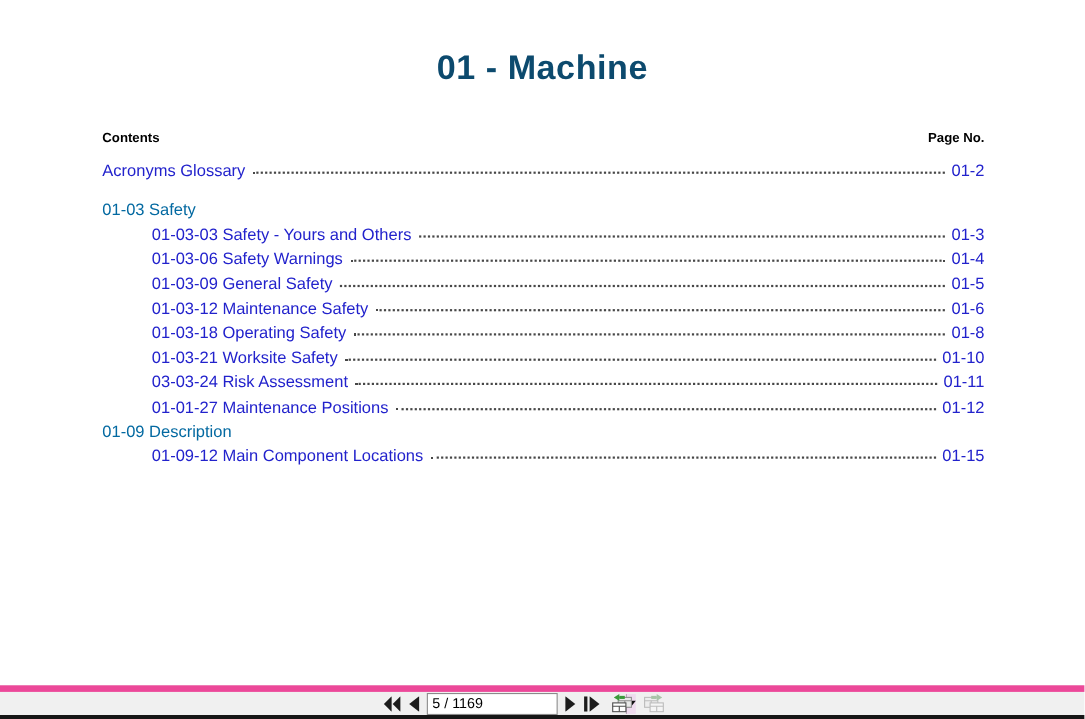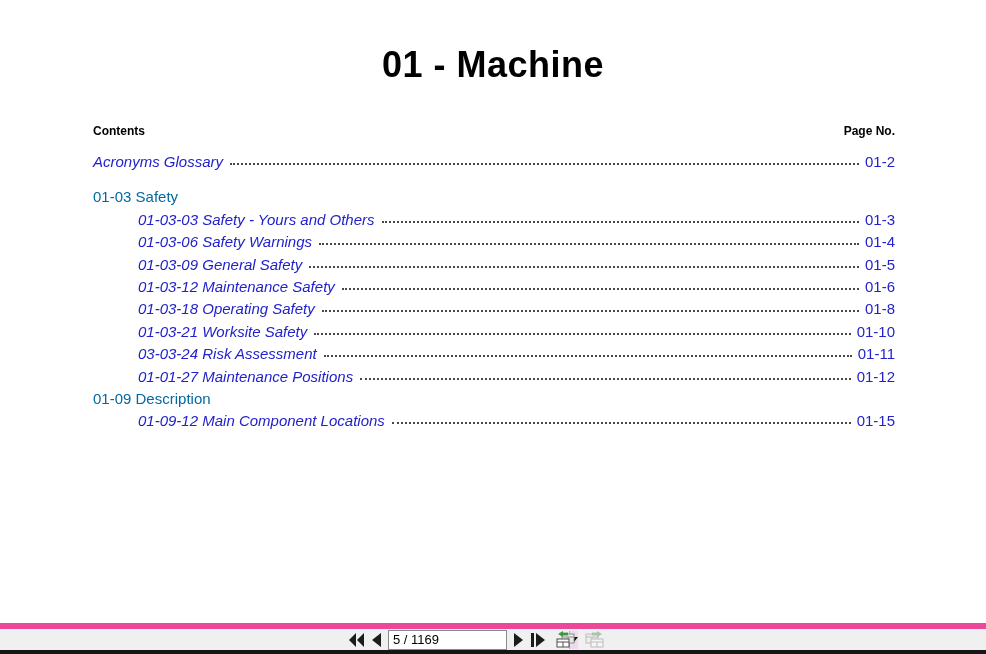--- a/index.html
+++ b/index.html
@@ -13,23 +13,23 @@
   
   .doc-area {
     position: absolute;
     left: 0; top: 0; right: 0; bottom: 31px;
     background: #ffffff;
     overflow: hidden;
   }
   .doc-title {
     margin-top: 44px;
     text-align: center;
-    font-size: 36px;
+    font-size: 31px;
     font-weight: bold;
-    color: #000000;
+    color: #0c4a6e;
     letter-spacing: 0.5px;
   }
   .toc {
     margin: 38px 91px 0 93px;
   }
   .toc-header {
     display: flex;
     justify-content: space-between;
     font-size: 12px;
     font-weight: bold;
@@ -41,21 +41,20 @@
     align-items: baseline;
     height: 22.4px;
     font-size: 15px;
     white-space: nowrap;
   }
   .toc-row.gap-before { margin-top: 13px; }
   .toc-row.indent { padding-left: 45px; }
   .toc-entry-label.link {
     color: var(--link-blue, #2222cc);
     cursor: pointer;
-    font-style: italic;
   }
   .toc-entry-label.plain { color: #0369a1; }
   .leader {
     flex: 1;
     border-bottom: 2px dotted #474747;
     margin: 0 6px 0 7px;
     position: relative;
     top: -2px;
     min-width: 10px;
   }

